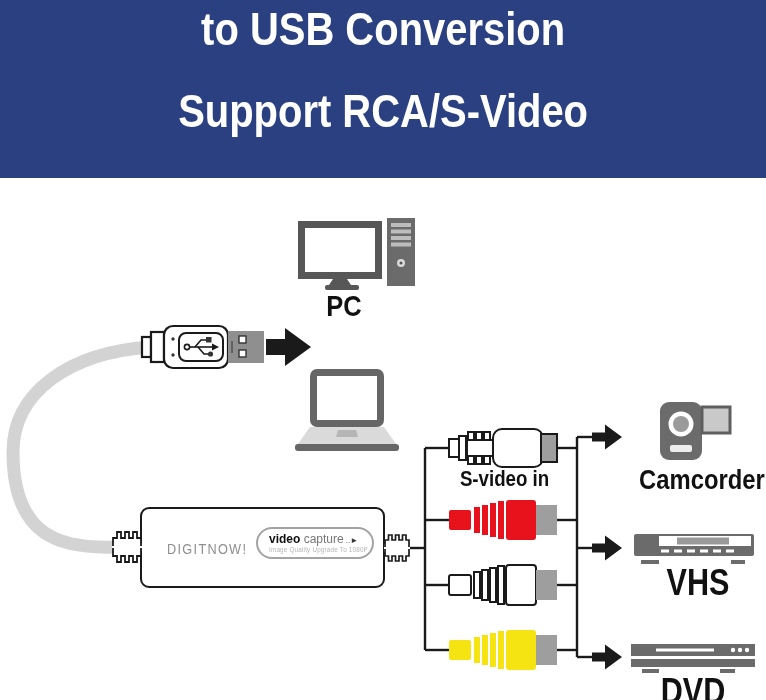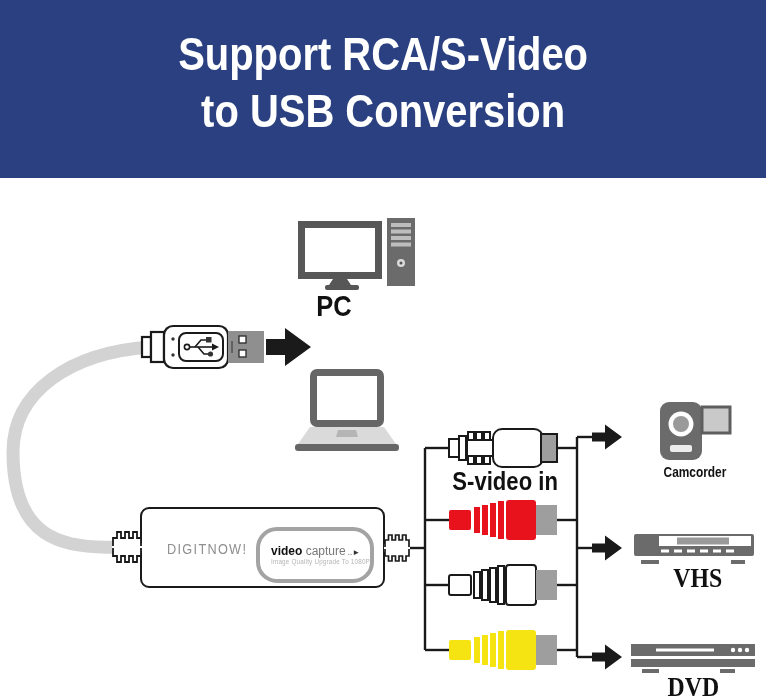--- a/index.html
+++ b/index.html
@@ -8,70 +8,70 @@
   .abs{position:absolute;}
   .cond{display:inline-block;transform:scaleX(.85);transform-origin:50% 50%;white-space:nowrap;}
   
   .banner{position:absolute;left:0;top:0;width:766px;height:178px;background:#2a4080;}
   .banner-line{width:766px;text-align:center;color:#ffffff;font-weight:bold;
                font-size:47px;line-height:57px;}
   .banner-pad{padding-top:25px;}
   
   .lbl{position:absolute;text-align:center;font-weight:bold;color:#111;}
   .lbl-lg{font-size:30px;}
-  .lbl-md{font-size:28px;font-family:Liberation Serif, serif;}
-  .lbl-cam{font-size:14px;}
-  .lbl-in{font-size:26px;}
+  .lbl-md{font-size:36px;}
+  .lbl-cam{font-size:28px;}
+  .lbl-in{font-size:22px;}
   
   .devbox{position:absolute;left:140px;top:507px;width:245px;height:81px;background:#ffffff;
           border:2.5px solid #1a1a1a;border-radius:9px;box-sizing:border-box;}
   .brand{position:absolute;left:160px;top:540px;font-size:15px;color:#8f8f8f;
          letter-spacing:1.5px;font-weight:normal;}
-  .badge{position:absolute;left:256px;top:527px;width:118px;height:56px;box-sizing:border-box;
-         border:4px solid #a3a3a3;border-radius:21px;background:#ffffff;
+  .badge{position:absolute;left:256px;top:527px;width:118px;height:32px;box-sizing:border-box;
+         border:2px solid #a3a3a3;border-radius:21px;background:#ffffff;
          display:flex;align-items:center;padding:2px 6px 2px 7px;gap:4px;}
   .badge-lines{display:flex;flex-direction:column;line-height:1;}
   .badge-l1{font-size:12px;white-space:nowrap;}
   .badge-l1 .b{font-weight:bold;color:#111;}
   .badge-l1 .l{color:#777;}
   .badge-l1 .m{font-size:8px;color:#333;margin-left:2px;}
   .badge-l2{font-size:6.3px;color:#b5b5b5;white-space:nowrap;margin-top:2px;letter-spacing:.2px;}
 </style>
 </head>
 <body>
 
 <div id="stage">
 
   <div class="banner">
+    <div class="banner-line">
+      <span class="cond">to USB Conversion</span>
+    </div>
     <div class="banner-line banner-pad">
       <span class="cond">Support RCA/S-Video</span>
-    </div>
-    <div class="banner-line">
-      <span class="cond">to USB Conversion</span>
     </div>
   </div>
 
   <svg class="abs" style="left:0;top:178px" width="766" height="522" viewBox="0 178 766 522">
     <path d="M152,347 C70,352 13,392 13,452 C13,538 62,549 116,547" fill="none" stroke="#d3d3d3" stroke-width="13" stroke-linecap="round"></path>
   </svg>
 
   <svg class="abs" style="left:297px;top:217px" width="120" height="75" viewBox="0 0 120 75">
     <rect x="1" y="4" width="84" height="58" fill="#575757"></rect>
     <rect x="8" y="11" width="70" height="44" fill="#ffffff"></rect>
     <polygon points="36,62 50,62 54,68 32,68" fill="#575757"></polygon>
     <rect x="28" y="68" width="34" height="5" rx="2" fill="#575757"></rect>
     <rect x="90" y="1" width="28" height="68" fill="#6b6b6b"></rect>
     <rect x="94" y="6" width="20" height="4" fill="#bdbdbd"></rect>
     <rect x="94" y="12.5" width="20" height="4" fill="#bdbdbd"></rect>
     <rect x="94" y="19" width="20" height="4" fill="#bdbdbd"></rect>
     <rect x="94" y="25.5" width="20" height="4" fill="#bdbdbd"></rect>
     <circle cx="104" cy="46" r="4" fill="#d9d9d9"></circle>
     <circle cx="104" cy="46" r="1.5" fill="#555555"></circle>
   </svg>
-  <div class="lbl lbl-lg" style="left:289px;top:289px;width:90px">
+  <div class="lbl lbl-lg" style="left:299px;top:289px;width:90px">
     <span class="cond">PC</span>
   </div>
 
   <svg class="abs" style="left:140px;top:320px" width="126" height="54" viewBox="0 0 126 54">
     <g fill="#ffffff" stroke="#1a1a1a" stroke-width="2.2">
       <rect x="2" y="17" width="9" height="20"></rect>
       <rect x="11" y="12" width="13" height="30"></rect>
       <rect x="24" y="6" width="64" height="42" rx="9"></rect>
       <rect x="39" y="13" width="44" height="28" rx="7" stroke-width="2"></rect>
     </g>

